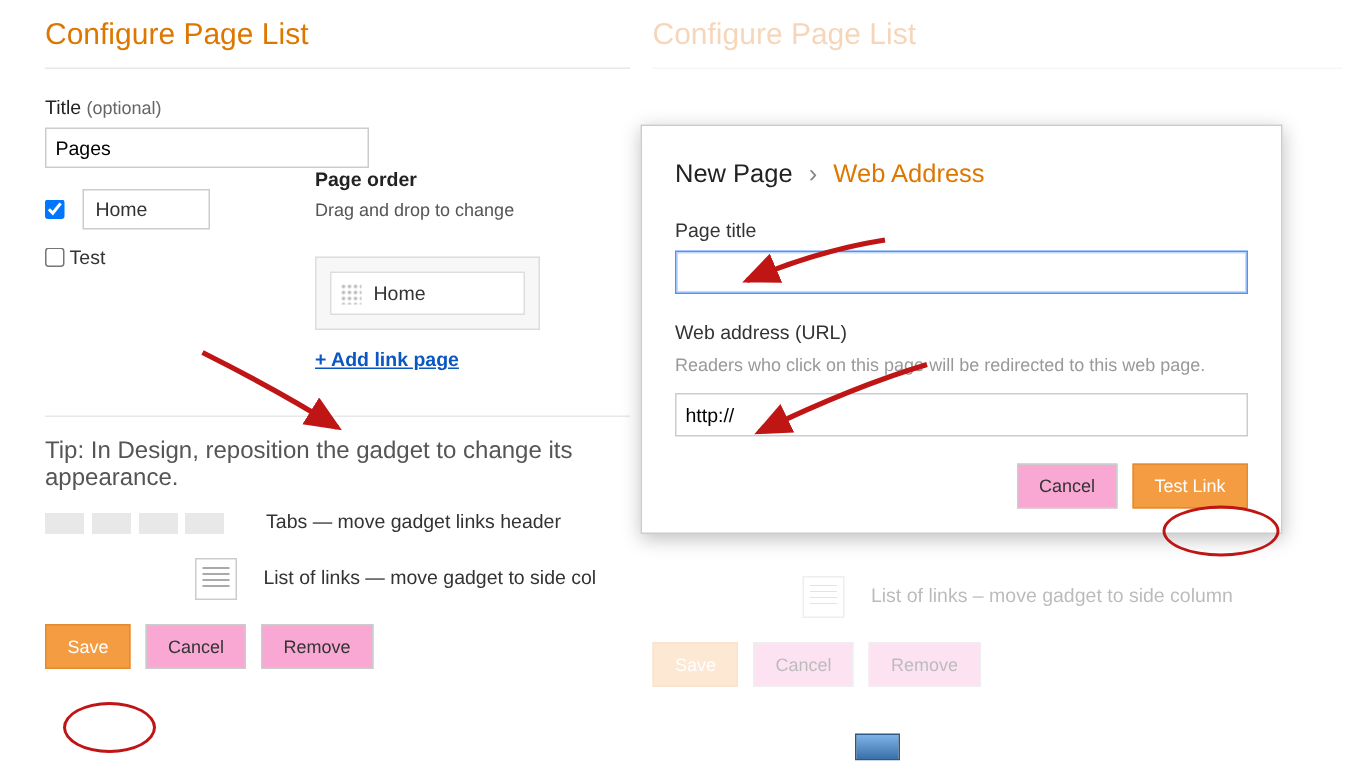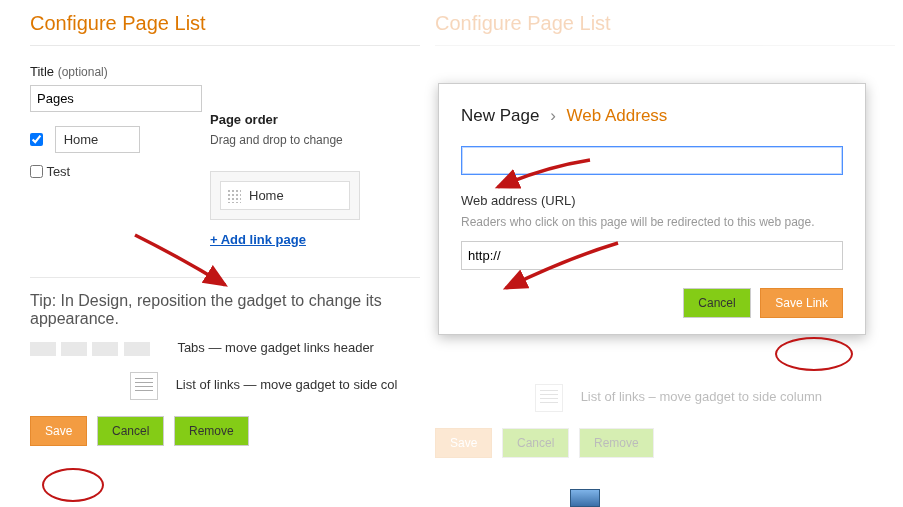--- a/index.html
+++ b/index.html
@@ -28,21 +28,21 @@
   .hr { border-bottom: 1px solid #e8e8e8; margin: 0 0 18px 0; }
   .lbl { color: #222; font-size: 13px; margin-bottom: 6px; }
   .lbl .opt { color: #666; font-size: 12px; font-weight: normal; }
   .lbl.bold { font-weight: bold; }
   input[type=text] {
     border: 1px solid #ccc;
     padding: 5px 6px;
     font-size: 13px;
     outline: none;
   }
-  .title-input { width: 172px; }
+  .title-input { width: 216px; }
   .chk-row { margin: 14px 0; }
   .chk-row input { position: relative; top: 2px; }
   .columns { display: flex; gap: 30px; }
   .col1 { width: 150px; }
   .col2 { flex: 1; }
   .sublbl { font-size: 12px; color: #555; margin-bottom: 24px; }
   .page-item { margin-bottom: 10px; }
   .page-item input[type=checkbox] { position: relative; top: 2px; }
   .page-item .box { display: inline-block; border: 1px solid #ccc; padding: 5px 18px 5px 8px; margin-left: 8px; min-width: 85px; }
   .order-box {
@@ -90,37 +90,37 @@
     content: ""; position: absolute; left: 4px; right: 4px; top: 5px; bottom: 5px;
     background-image: repeating-linear-gradient(to bottom, #aaa 0 1px, transparent 1px 4px);
   }
   .illus-row { margin-bottom: 16px; font-size: 13px; color: #333; }
   .btn-row { margin-top: 6px; }
   .btn {
     display: inline-block;
     padding: 7px 14px;
     font-size: 12px;
     border: 1px solid #ccc;
-    background: #84cc16;
+    background: #f9a8d4;
     color: #333;
     cursor: pointer;
     margin-right: 6px;
   }
   .btn.primary {
     background: #f39c42;
     border: 1px solid #e68a2e;
     color: #fff;
   }
   
   .panel.right .hr-r { border-bottom: 1px solid #eee; margin-bottom: 18px; }
   .panel.right .faded-block { opacity: 0.6; }
   
   .modal {
     position: absolute;
-    left: 438px;
+    left: 427px;
     top: 83px;
     width: 428px;
     background: #fff;
     border: 1px solid #ccc;
     box-shadow: 0 3px 12px rgba(0,0,0,0.25);
     padding: 22px 22px 16px 22px;
     z-index: 10;
     opacity: 1;
   }
   .breadcrumb { font-size: 17px; margin-bottom: 20px; }
@@ -236,30 +236,31 @@
   </div>
 </div>
 
 <div class="modal">
   <div class="breadcrumb">
     <span class="cur">New Page</span>
     <span class="sep">›</span>
     <span class="leaf">Web Address</span>
   </div>
   <div class="mgroup">
+    <div class="mlbl">Page title</div>
     <input type="text" class="focus" value="" style="">
   </div>
   <div class="mgroup">
     <div class="mlbl">Web address (URL)</div>
     <div class="mhint">Readers who click on this page will be redirected to this web page.</div>
     <input type="text" value="http://" style="">
   </div>
   <div class="btn-row">
     <span class="btn">Cancel</span>
-    <span class="btn primary">Save Link</span>
+    <span class="btn primary">Test Link</span>
   </div>
 </div>
 
 <svg class="arrow" style="left:130px; top:230px;" width="120" height="75">
   <defs>
       <marker id="ah1" markerWidth="8" markerHeight="8" refX="6" refY="3" orient="auto">
         <path d="M0,0 L7,3 L0,6 Z" class="marker"></path>
       </marker>
     </defs>
   <path d="M5,5 Q55,30 95,55" class="arrow-line" marker-end="url(#ah1)"></path>

